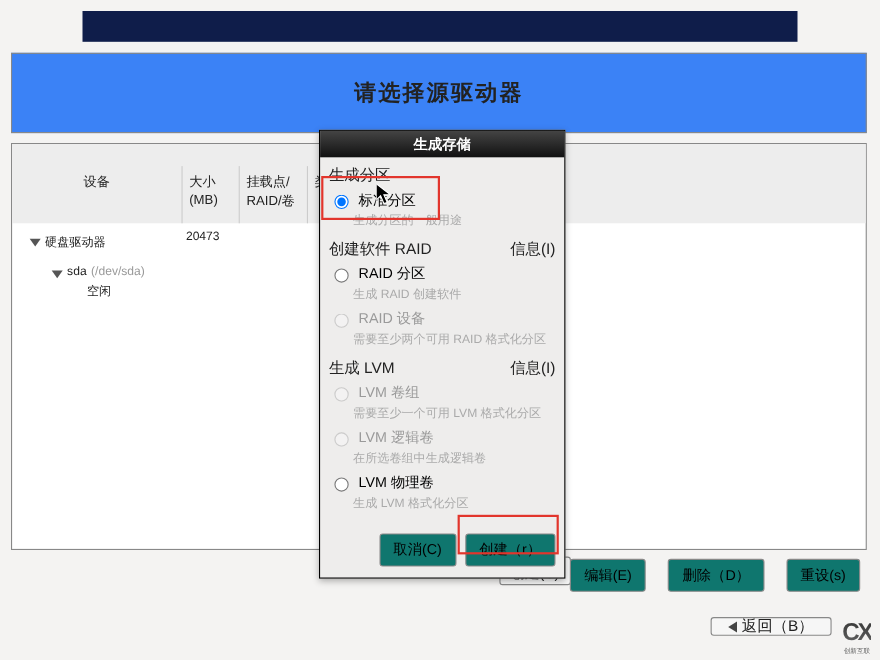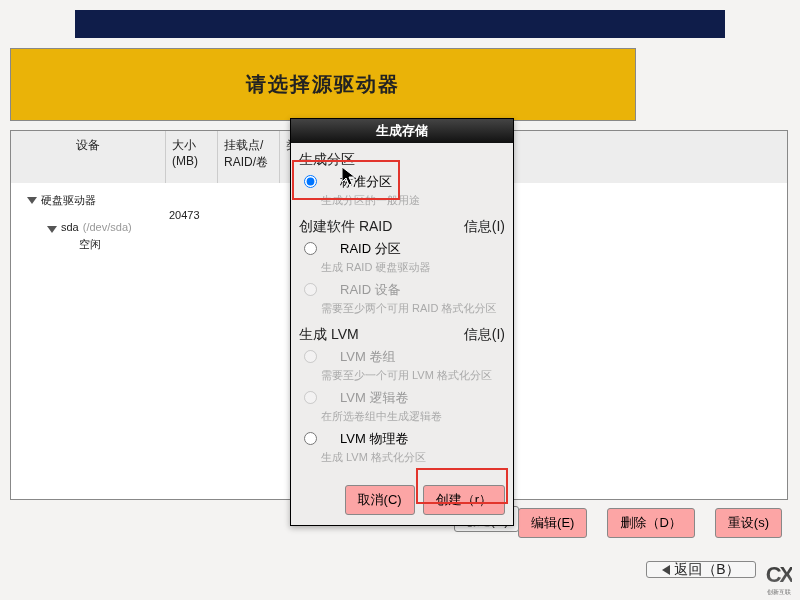--- a/index.html
+++ b/index.html
@@ -19,23 +19,23 @@
     left: 75px;
     top: 10px;
     width: 650px;
     height: 28px;
     background: #0f1d4a;
   }
   .main-panel {
     position: absolute;
     left: 10px;
     top: 48px;
-    width: 626px;
-    border: 1px solid #888;
-    background: #eab308;
+    width: 778px;
+    border: 1px solid #888;
+    background: #3b82f6;
   }
   .main-title {
     text-align: center;
     font-size: 20px;
     font-weight: 700;
     padding: 22px 0;
     letter-spacing: 2px;
   }
   .tree-panel {
     position: absolute;
@@ -48,20 +48,21 @@
   }
   .tree-header {
     display: flex;
     background: #ededed;
   }
   .tree-header div {
     padding: 6px 6px 12px 6px;
     border-right: 1px solid #ccc;
     font-size: 12px;
     white-space: pre-line;
+    margin-top: 20px;
   }
   .col-dev { width: 155px; text-align: center; }
   .col-size { width: 52px; text-align: left; }
   .col-mount { width: 62px; }
   .col-type { width: 40px; }
   .tree-body {
     padding: 6px;
     font-size: 11px;
   }
   .tree-row { display: flex; align-items: center; height: 22px; }
@@ -84,21 +85,21 @@
     top: 506px;
     width: 778px;
     height: 34px;
     display: flex;
     justify-content: flex-end;
     align-items: center;
     gap: 20px;
     padding-right: 6px;
   }
   .btn {
-    background: #fca5a5;
+    background: #0f766e;
     border: 1px solid #888;
     border-radius: 3px;
     padding: 5px 12px;
     font-size: 13px;
     cursor: pointer;
   }
   .btn-occluded {
     position: absolute;
     left: 444px;
     top: 0;
@@ -139,23 +140,23 @@
     align-items: center;
     font-size: 14px;
     margin: 10px 0 4px 0;
     color: #222;
   }
   .info-link {
     color: #222;
   }
   .radio-row {
     display: flex;
-    align-items: flex-start;
+    align-items: center;
     margin: 4px 0;
-    gap: 20px;
+    gap: 6px;
     color: #565656;
   }
   .radio-row.enabled label { color: #000; }
   .radio-row input { margin-top: 2px; }
   .radio-desc {
     font-size: 11px;
     color: #aaa;
     margin: -2px 0 6px 22px;
   }
   .hl-red {
@@ -280,21 +281,21 @@
     <div class="radio-desc">生成分区的一般用途</div>
 
     <div class="section-h">
       <span>创建软件 RAID</span>
       <span class="info-link">信息(I)</span>
     </div>
     <div class="radio-row enabled">
       <input type="radio" name="storage" style="">
       <label>RAID 分区</label>
     </div>
-    <div class="radio-desc">生成 RAID 硬盘驱动器</div>
+    <div class="radio-desc">生成 RAID 创建软件</div>
     <div class="radio-row">
       <input type="radio" name="storage" disabled="" style="">
       <label style="color:#9a9a9a;">RAID 设备</label>
     </div>
     <div class="radio-desc">需要至少两个可用 RAID 格式化分区</div>
 
     <div class="section-h">
       <span>生成 LVM</span>
       <span class="info-link">信息(I)</span>
     </div>

